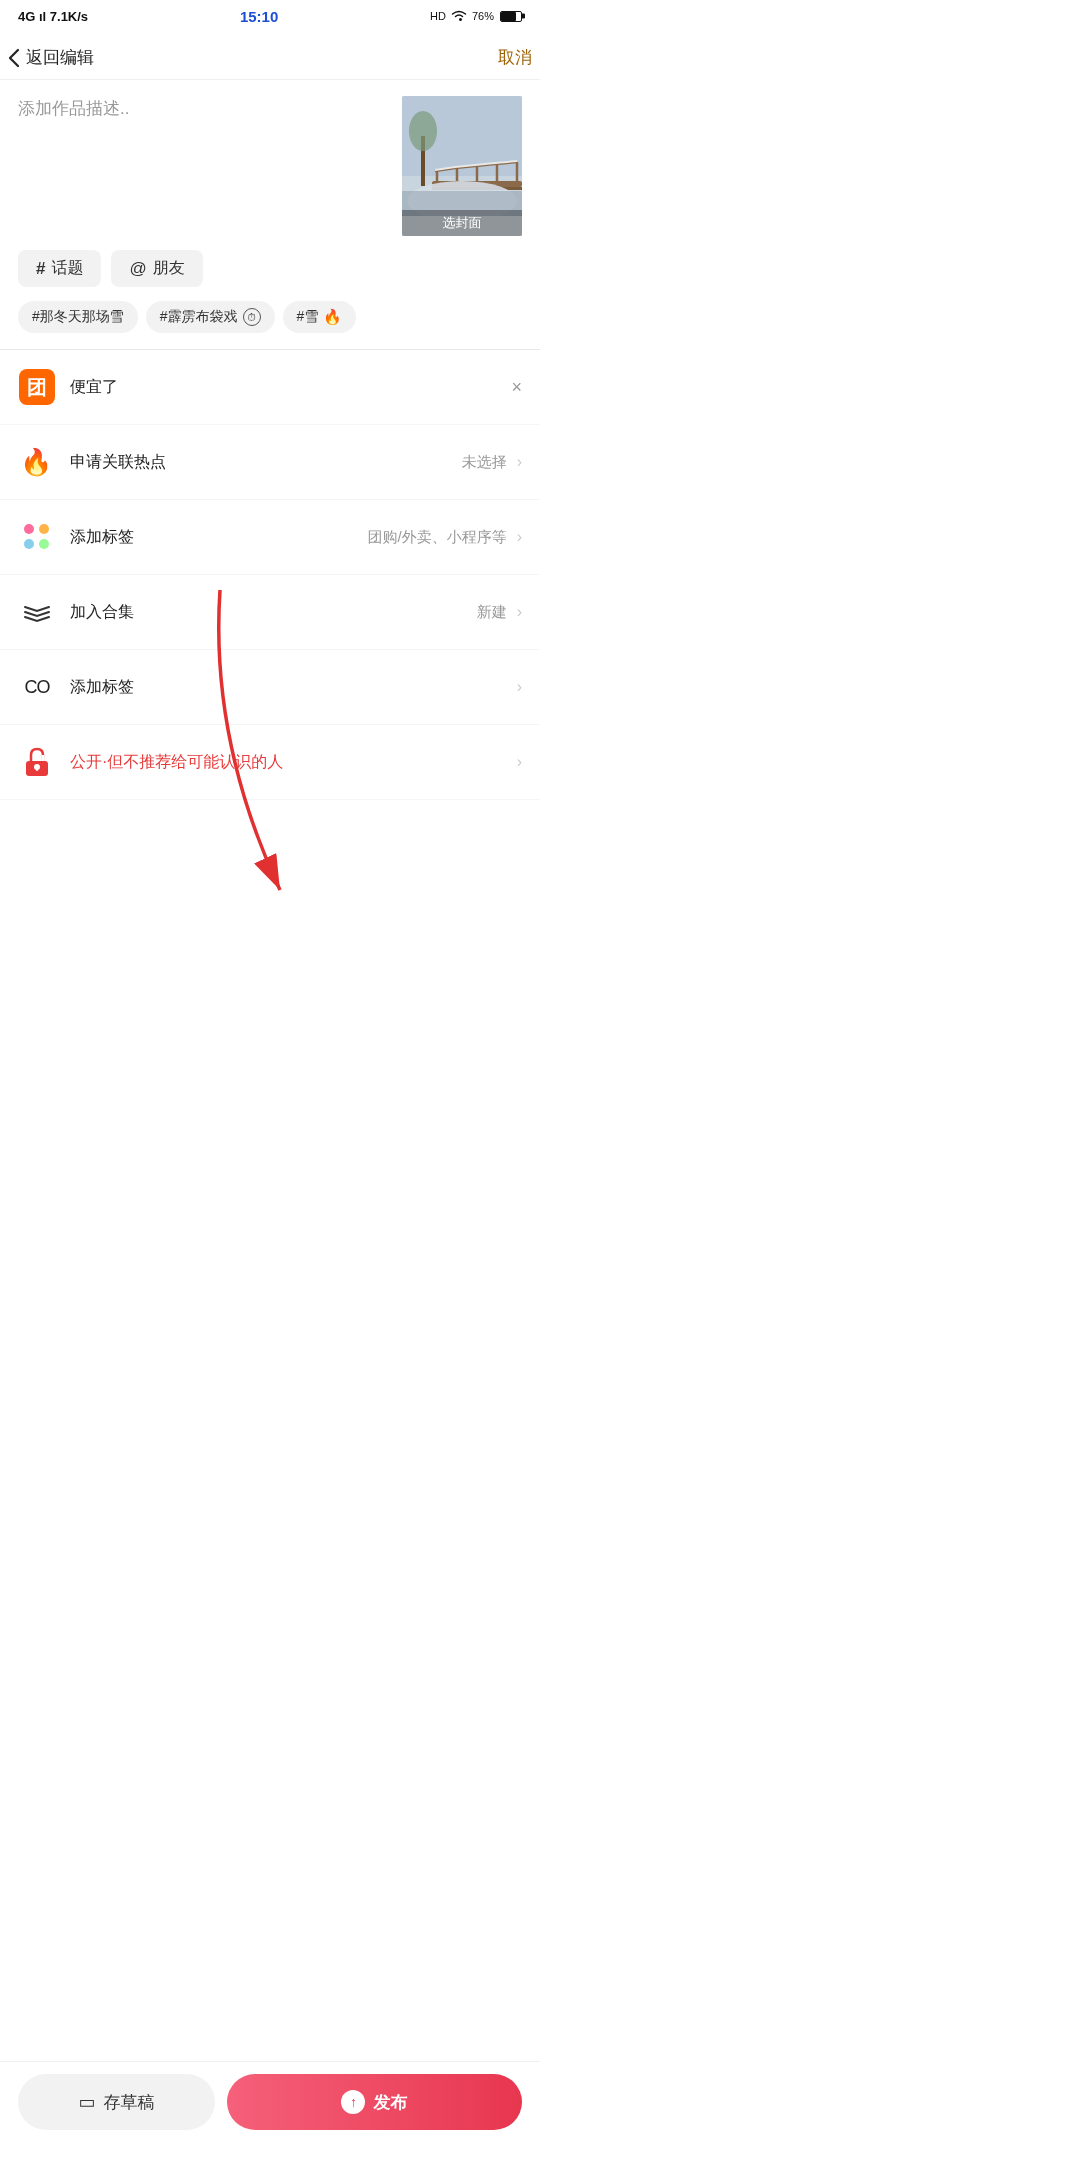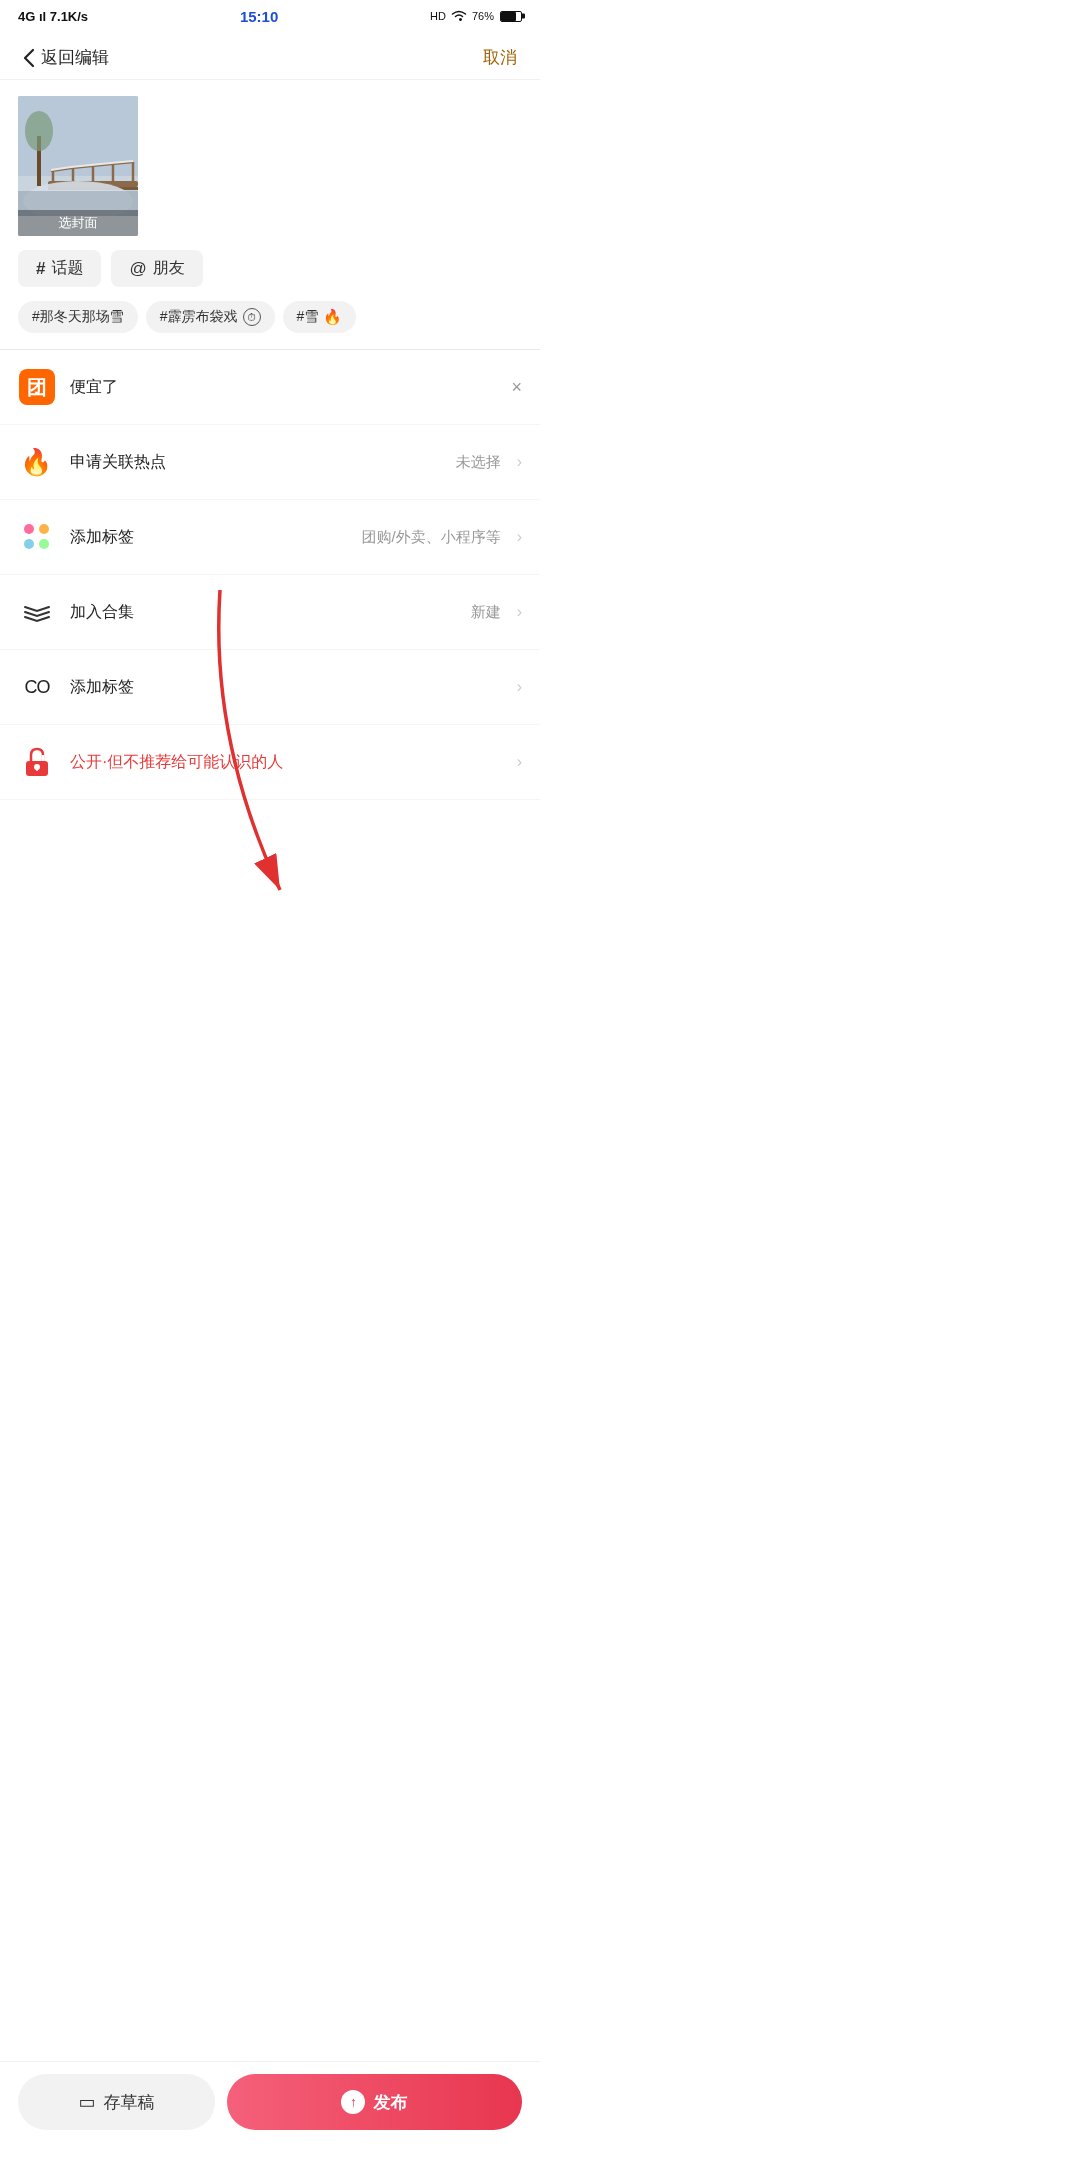--- a/index.html
+++ b/index.html
@@ -66,21 +66,21 @@
       height: 100%;
       width: 76%;
       border-radius: 1px;
     }
 
     
     .nav-bar {
       display: flex;
       align-items: center;
       justify-content: space-between;
-      padding: 10px 23px;
+      padding: 10px 8px;
       border-bottom: 1px solid #f0f0f0;
     }
     .nav-back {
       display: flex;
       align-items: center;
       gap: 6px;
       font-size: 17px;
       color: #222;
       cursor: pointer;
     }
@@ -215,21 +215,21 @@
       font-weight: bold;
     }
     .list-item-title {
       flex: 1;
       font-size: 16px;
       color: #222;
     }
     .list-item-value {
       font-size: 15px;
       color: #999;
-      margin-right: 12px;
+      margin-right: 6px;
     }
     .list-item-close {
       font-size: 18px;
       color: #999;
       margin-left: 8px;
       cursor: pointer;
     }
     .list-item-arrow {
       font-size: 16px;
       color: #ccc;
@@ -352,20 +352,21 @@
         <path d="M10 2 L2 10 L10 18" stroke="#222" stroke-width="2.2" fill="none" stroke-linecap="round" stroke-linejoin="round"></path>
       </svg>
       <span>返回编辑</span>
     </div>
     <span class="nav-cancel">取消</span>
   </div>
 
   <div class="main-scroll">
 
     <div class="content-area">
+      <div class="description-input">添加作品描述..</div>
       <div class="thumbnail-area">
         
         <svg width="120" height="140" viewBox="0 0 120 140">
 
           <rect width="120" height="90" fill="#b8c8d8"></rect>
 
           <rect y="80" width="120" height="60" fill="#c8d5de"></rect>
 
           <g transform="translate(5,10)">
             <rect x="14" y="30" width="4" height="50" fill="#6b4a2a"></rect>

